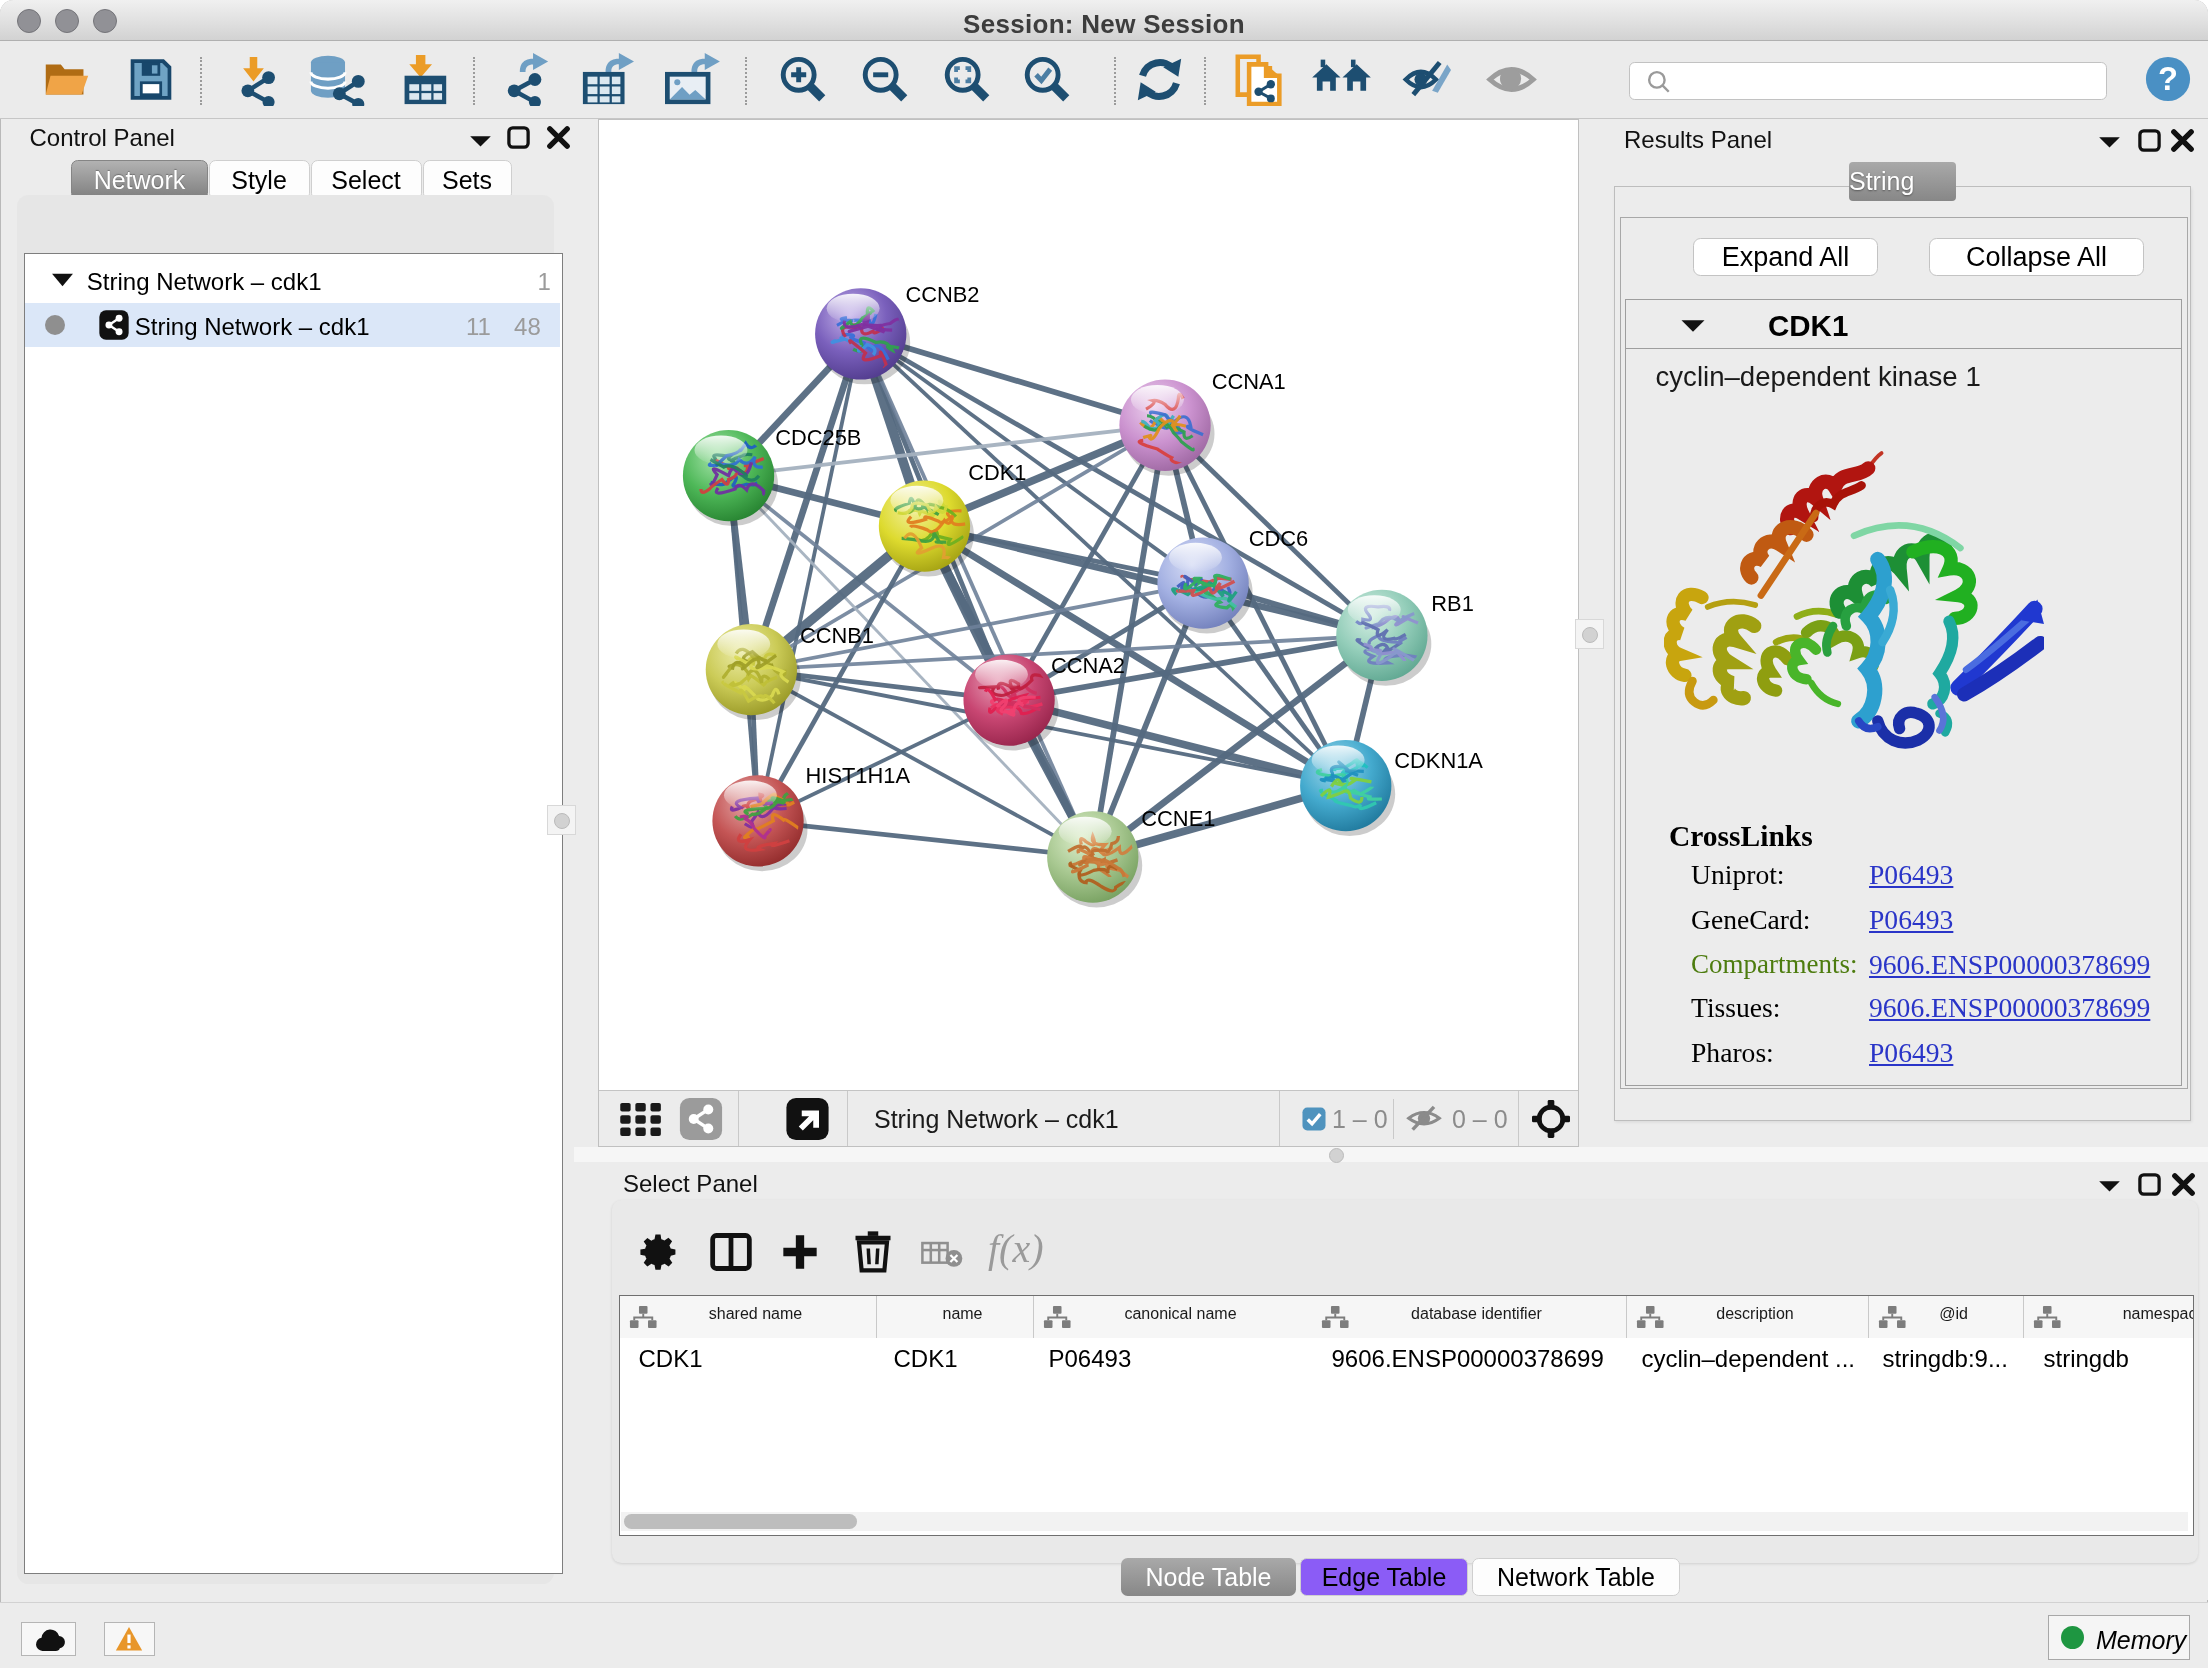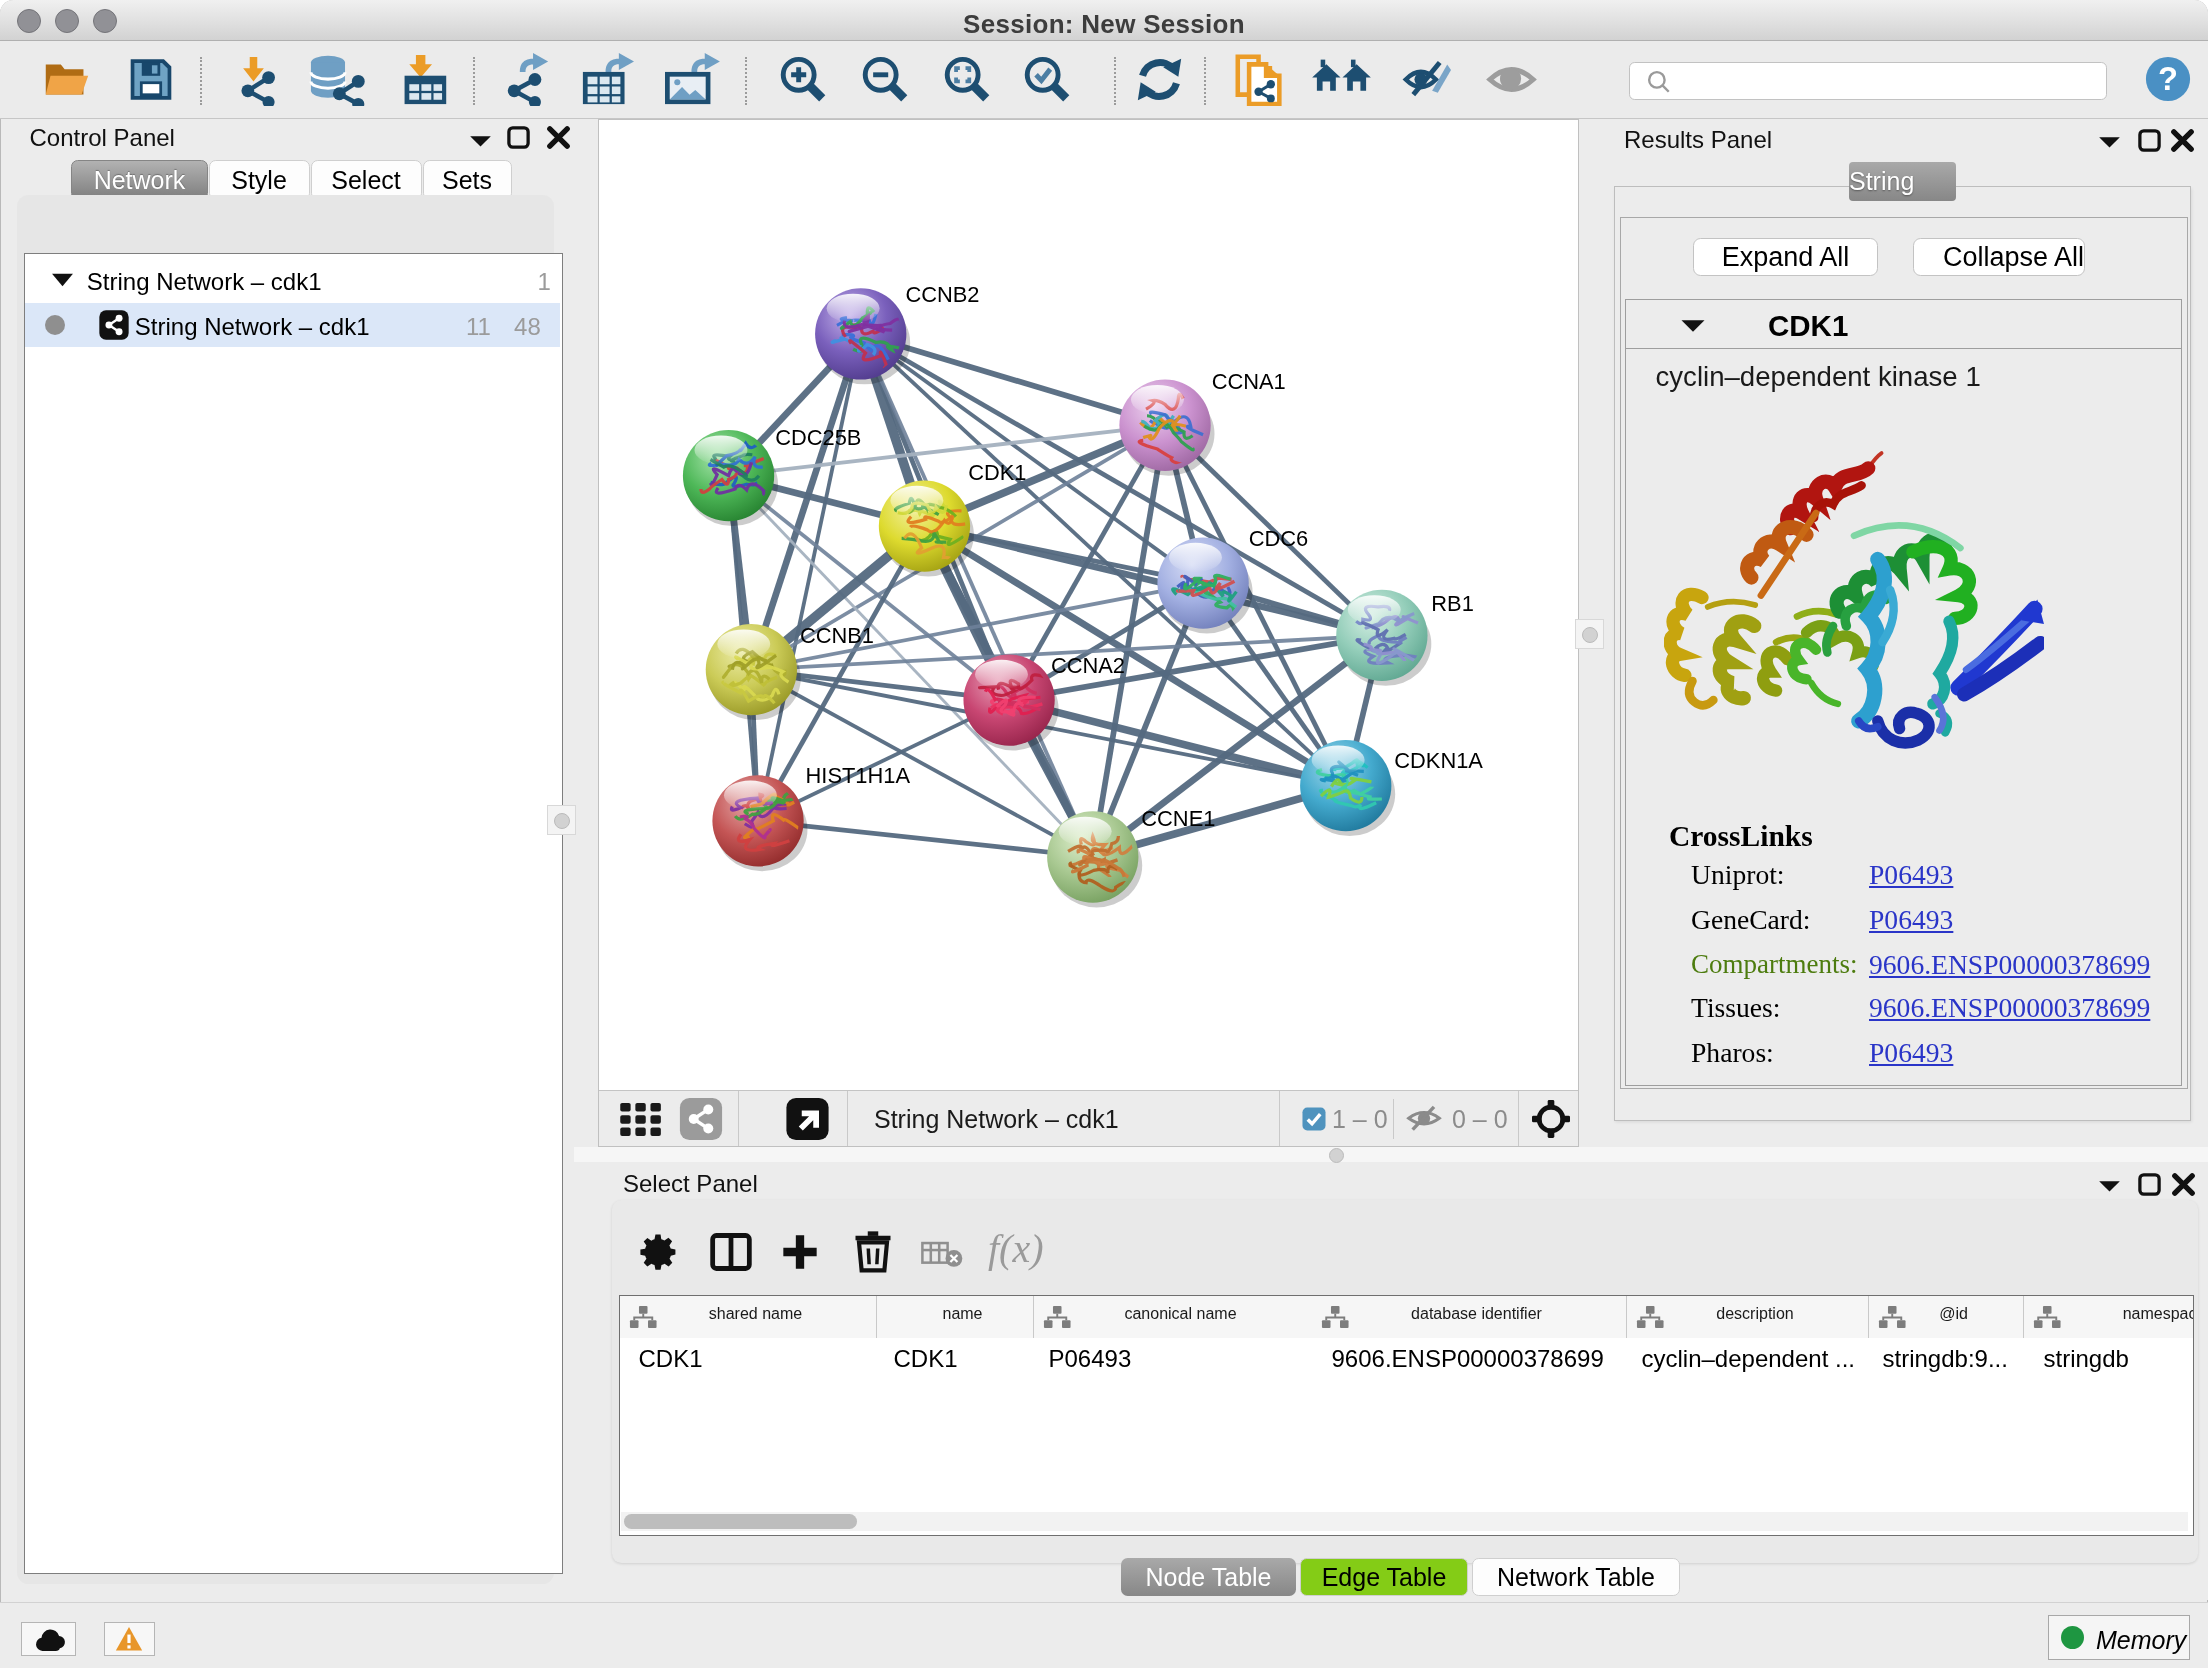--- a/index.html
+++ b/index.html
@@ -628,21 +628,21 @@
     <svg class="abs" style="left:528px;top:8.6px;" width="25" height="25" viewBox="0 0 26 26">
         <rect x="3" y="3" width="20" height="20" rx="4" fill="none" stroke="#111" stroke-width="3.4"></rect>
       </svg>
     <svg class="abs" style="left:560px;top:7.6px;" width="27" height="27" viewBox="0 0 28 28">
         <path d="M5 5 L23 23 M23 5 L5 23" stroke="#111" stroke-width="5.6" stroke-linecap="round"></path>
       </svg>
     <div class="abs" style="left:4.8px;top:67px;width:577px;height:935px;background:#ececec;border:1px solid #bdbdbd;box-shadow:1px 1.9px 2.9px rgba(0,0,0,0.08);"></div>
     <div class="abs" style="left:240px;top:43px;width:107px;height:39px;border-radius:4px;background:linear-gradient(#a9a9a9,#878787);color:#fff;font-size:25px;text-align:left;line-height:39px;text-shadow:0 1px 1.9px rgba(0,0,0,0.4);">String</div>
     <div class="abs" style="left:10.5px;top:98px;width:568px;height:872px;background:#ececec;border:1px solid #a8a8a8;"></div>
     <div class="btn" style="left:84px;top:119px;width:185px;height:38px;line-height:36px;">Expand All</div>
-    <div class="btn" style="left:304px;top:119px;width:172px;height:38px;line-height:36px;text-align:right;">Collapse All</div>
+    <div class="btn" style="left:320px;top:119px;width:215px;height:38px;line-height:36px;">Collapse All</div>
     <div class="abs" style="left:16px;top:180px;width:557px;height:787px;border:1px solid #9e9e9e;">
       <div class="abs" style="left:0;top:0;width:555px;height:49px;border-bottom:1px solid #9e9e9e;">
         <svg class="abs" style="left:52px;top:16px;" width="30" height="19" viewBox="0 0 34 20">
             <path d="M4 4 L30 4 L17 17 Z" fill="#111"></path>
           </svg>
         <span class="abs" style="left:142px;top:8.6px;font-size:29.5px;font-weight:bold;color:#000;">CDK1</span>
       </div>
       <div class="abs" style="left:29.5px;top:61px;font-size:27.6px;color:#1a1a1a;">cyclin–dependent kinase 1</div>
       <svg class="abs" style="left:38px;top:147px;" width="380" height="319" viewBox="0 0 400 335">
         <g fill="none" stroke-linecap="round">
@@ -808,21 +808,21 @@
         <div class="td" style="left:429px;">P06493</div>
         <div class="td" style="left:712px;">9606.ENSP00000378699</div>
         <div class="td" style="left:1022px;">cyclin–dependent ...</div>
         <div class="td" style="left:1263px;">stringdb:9...</div>
         <div class="td" style="left:1424px;">stringdb</div>
       <div class="abs" style="left:1.9px;top:216px;width:1567px;height:19px;background:#f2f2f2;">
         <div class="abs" style="left:2.9px;top:1.9px;width:233px;height:15px;background:#bdbdbd;border-radius:7.6px;"></div>
       </div>
     </div>
     <div class="abs" style="left:531px;top:396px;width:175px;height:38px;background:linear-gradient(#a9a9a9,#878787);border-radius:6.7px;color:#fff;font-size:25px;text-align:center;line-height:38px;">Node Table</div>
-    <div class="abs" style="left:710px;top:396px;width:168px;height:38px;background:#84cc16;border:1px solid #cfcfcf;border-radius:6.7px;color:#000;font-size:25px;text-align:center;line-height:36px;">Edge Table</div>
+    <div class="abs" style="left:710px;top:396px;width:168px;height:38px;background:#8b5cf6;border:1px solid #cfcfcf;border-radius:6.7px;color:#000;font-size:25px;text-align:center;line-height:36px;">Edge Table</div>
     <div class="abs" style="left:882px;top:396px;width:208px;height:38px;background:#fdfdfd;border:1px solid #cfcfcf;border-radius:6.7px;color:#000;font-size:25px;text-align:center;line-height:36px;">Network Table</div>
   </div>
   <div class="abs" style="left:574px;top:1147px;width:1634px;height:15px;background:#f6f6f6;"></div>
   <div class="abs" style="left:547px;top:805px;width:28.5px;height:30px;background:#f4f4f4;border:1px solid #d8d8d8;">
       <div class="abs" style="left:5.7px;top:6.7px;width:16px;height:16px;border-radius:50%;background:#d2d2d2;border:1px solid #bbb;"></div>
     </div>
   <div class="abs" style="left:1575px;top:619px;width:28.5px;height:30px;background:#f4f4f4;border:1px solid #d8d8d8;">
       <div class="abs" style="left:5.7px;top:6.7px;width:16px;height:16px;border-radius:50%;background:#d2d2d2;border:1px solid #bbb;"></div>
     </div>
   <div class="abs" style="left:1322px;top:1147px;width:30px;height:15px;">

